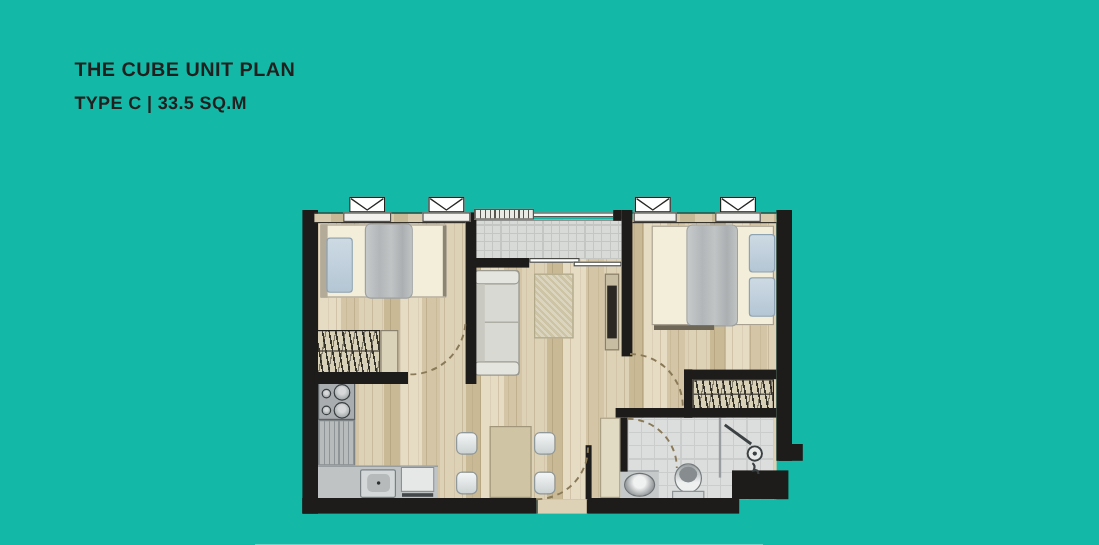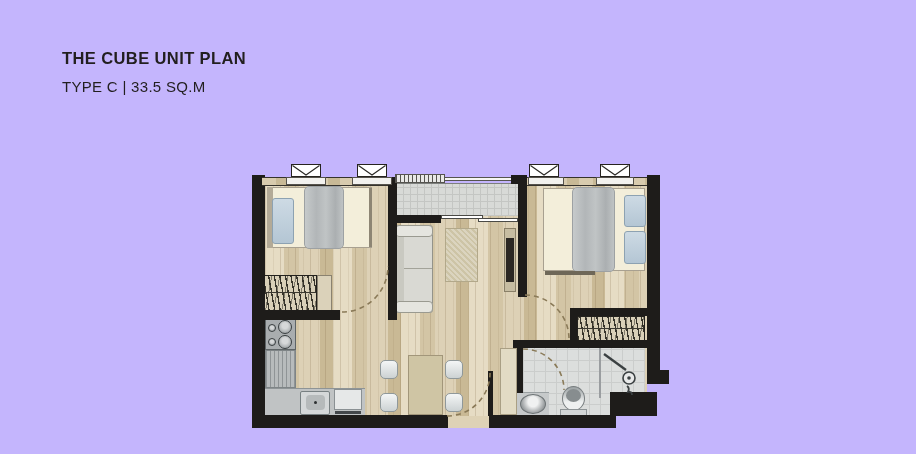--- a/index.html
+++ b/index.html
@@ -1,21 +1,21 @@
 <!DOCTYPE html>
 <html><head>
 <meta charset="utf-8">
 <style>
   html,body{margin:0;padding:0;background:#ffffff;}
-  .screen{position:relative;width:916px;height:454px;background:#c4b5fd;overflow:hidden;
+  .screen{position:relative;width:916px;height:454px;background:#14b8a6;overflow:hidden;
           font-family:"Liberation Sans", sans-serif;}
   
   .header{position:absolute;left:62px;top:49px;color:#221f1f;}
   .h-title{font-size:16.5px;font-weight:bold;letter-spacing:.4px;margin:0 0 10px 0;}
-  .h-sub{font-size:15px;font-weight:normal;letter-spacing:.3px;margin:0 0 9px 0;}
+  .h-sub{font-size:15px;font-weight:bold;letter-spacing:.3px;margin:0 0 9px 0;}
   
   .fp{position:absolute;left:248px;top:158px;width:421px;height:272px;}
   .fp *{box-sizing:border-box;}
   .abs{position:absolute;}
   .wood{background-color:#dbceb2;
     background-image:
       repeating-linear-gradient(90deg, rgba(120,95,60,.20) 0 1px, rgba(0,0,0,0) 1px 8px,
         rgba(120,95,60,.10) 8px 9px, rgba(0,0,0,0) 9px 15px),
       repeating-linear-gradient(90deg,#e6dcc4 0 19px,#d3c5a5 19px 34px,#ddd1b6 34px 55px,#c9b995 55px 68px);}
   .tile{background-color:#d8dad7;

